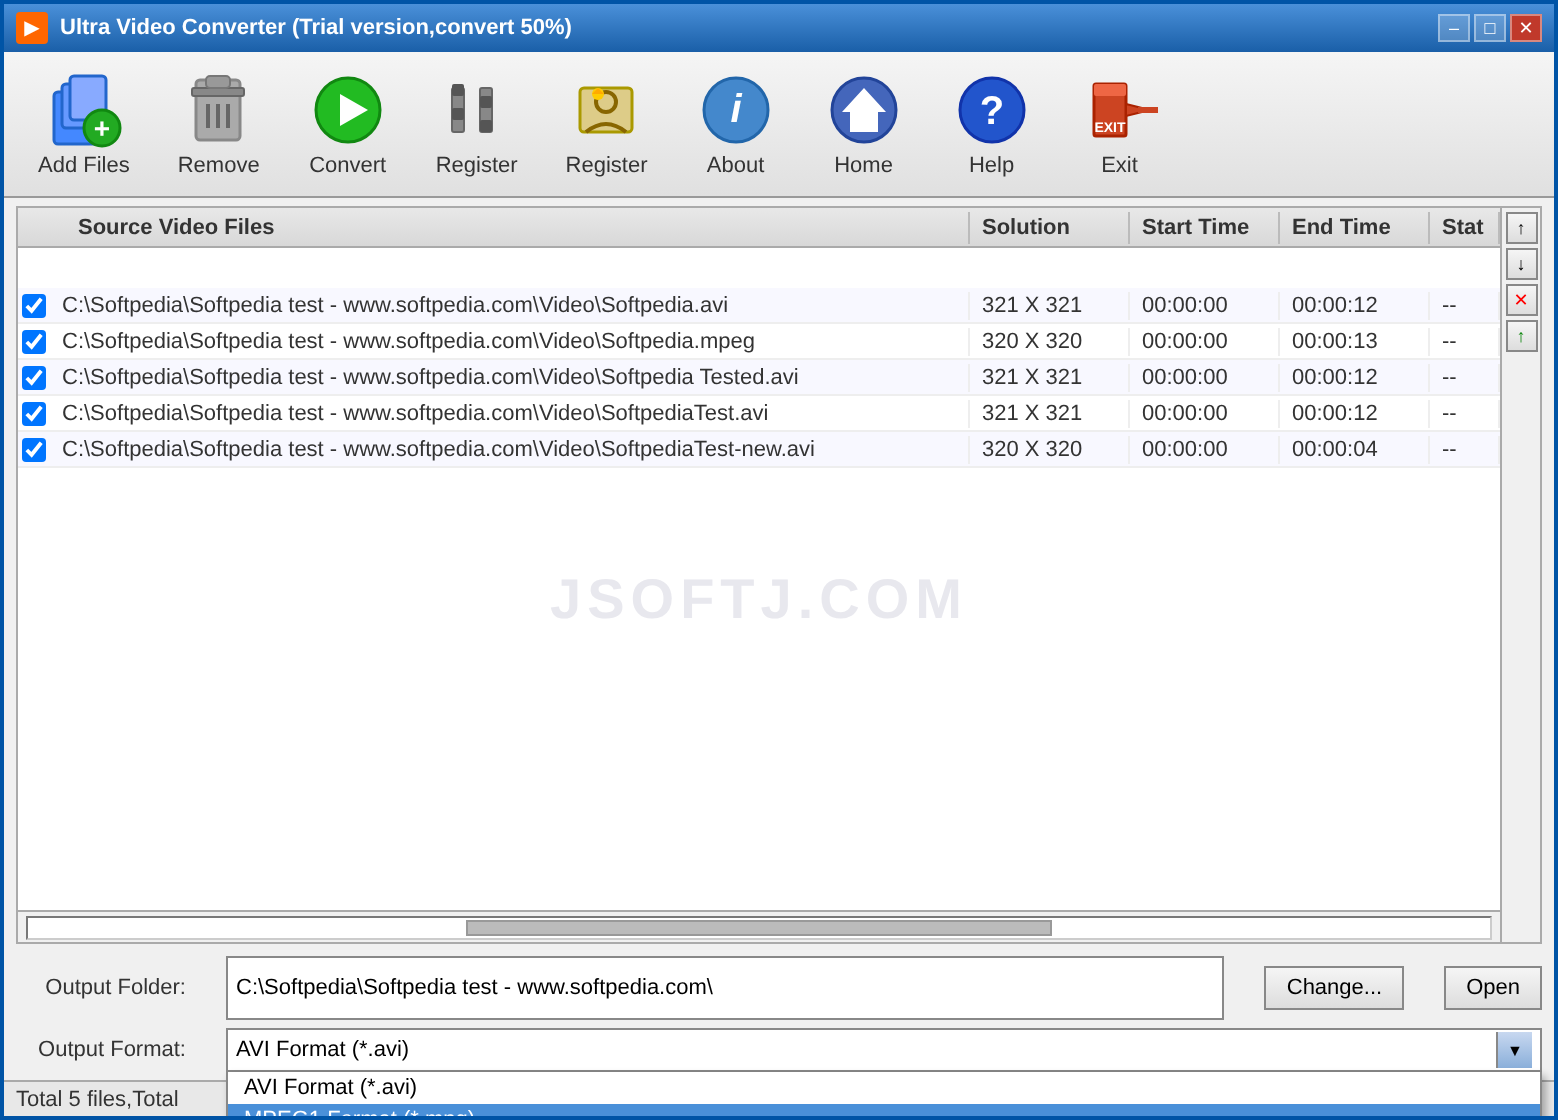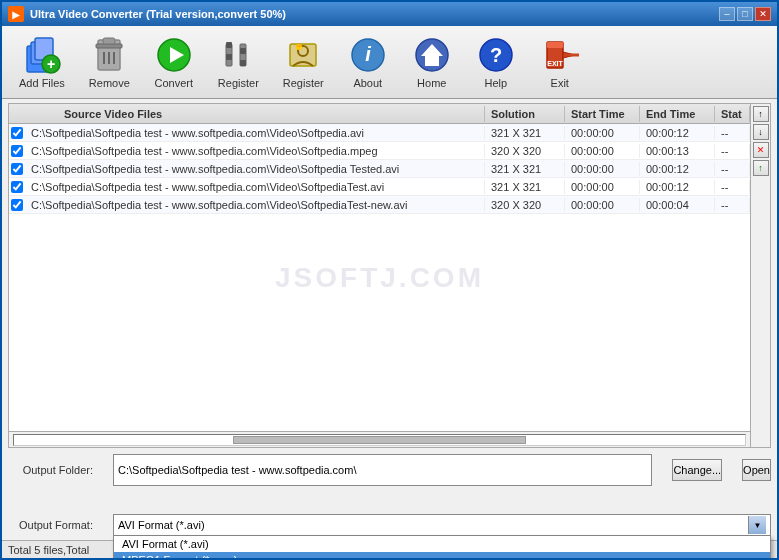--- a/index.html
+++ b/index.html
@@ -107,21 +107,20 @@
       color: #333;
     }
     
     .file-table-header {
       background: linear-gradient(to bottom, #e8e8e8, #d8d8d8);
       border-bottom: 1px solid #aaa;
       display: flex;
       align-items: center;
       height: 20px;
       flex-shrink: 0;
-      padding-left: 25px;
     }
     
     .file-table-header-cell {
       padding: 2px 6px;
       font-size: 11px;
       font-weight: bold;
       color: #333;
       border-right: 1px solid #bbb;
       white-space: nowrap;
       overflow: hidden;
@@ -129,20 +128,21 @@
     
     .col-file { flex: 1; }
     .col-solution { width: 80px; }
     .col-start { width: 75px; }
     .col-end { width: 75px; }
     .col-stat { width: 35px; }
     
     .file-table-body {
       flex: 1;
       overflow-y: auto;
+      margin-top: 20px;
     }
     
     .file-row {
       display: flex;
       align-items: center;
       height: 18px;
       border-bottom: 1px solid #eee;
     }
     
     .file-row:nth-child(even) {
@@ -251,21 +251,21 @@
       flex: 1;
       height: 32px;
       border: 1px solid #888;
       background: white;
       padding: 2px 4px;
       font-size: 11px;
     }
     
     .form-btn {
       height: 22px;
-      padding: 0 0;
+      padding: 0 10px;
       background: linear-gradient(to bottom, #f5f5f5, #ddd);
       border: 1px solid #888;
       cursor: pointer;
       font-size: 11px;
       white-space: nowrap;
     }
     
     .dropdown-container {
       position: relative;
       flex: 1;
@@ -555,21 +555,21 @@
 
   <div class="bottom-section">
 
     <div class="form-row">
       <span class="form-label">Output Folder:</span>
       <input class="form-input" type="text" value="C:\Softpedia\Softpedia test - www.softpedia.com\" style="">
       <button class="form-btn">Change...</button>
       <button class="form-btn">Open</button>
     </div>
 
-    <div class="form-row" style="position:relative;margin-top:24px;">
+    <div class="form-row" style="position:relative;">
       <span class="form-label">Output Format:</span>
       <div class="dropdown-container">
         <div class="dropdown-selected">
           <span>AVI Format (*.avi)</span>
           <div class="dropdown-arrow">▼</div>
         </div>
         <div class="dropdown-list">
           <div class="dropdown-item">AVI Format (*.avi)</div>
           <div class="dropdown-item selected">MPEG1 Format (*.mpg)</div>
 

